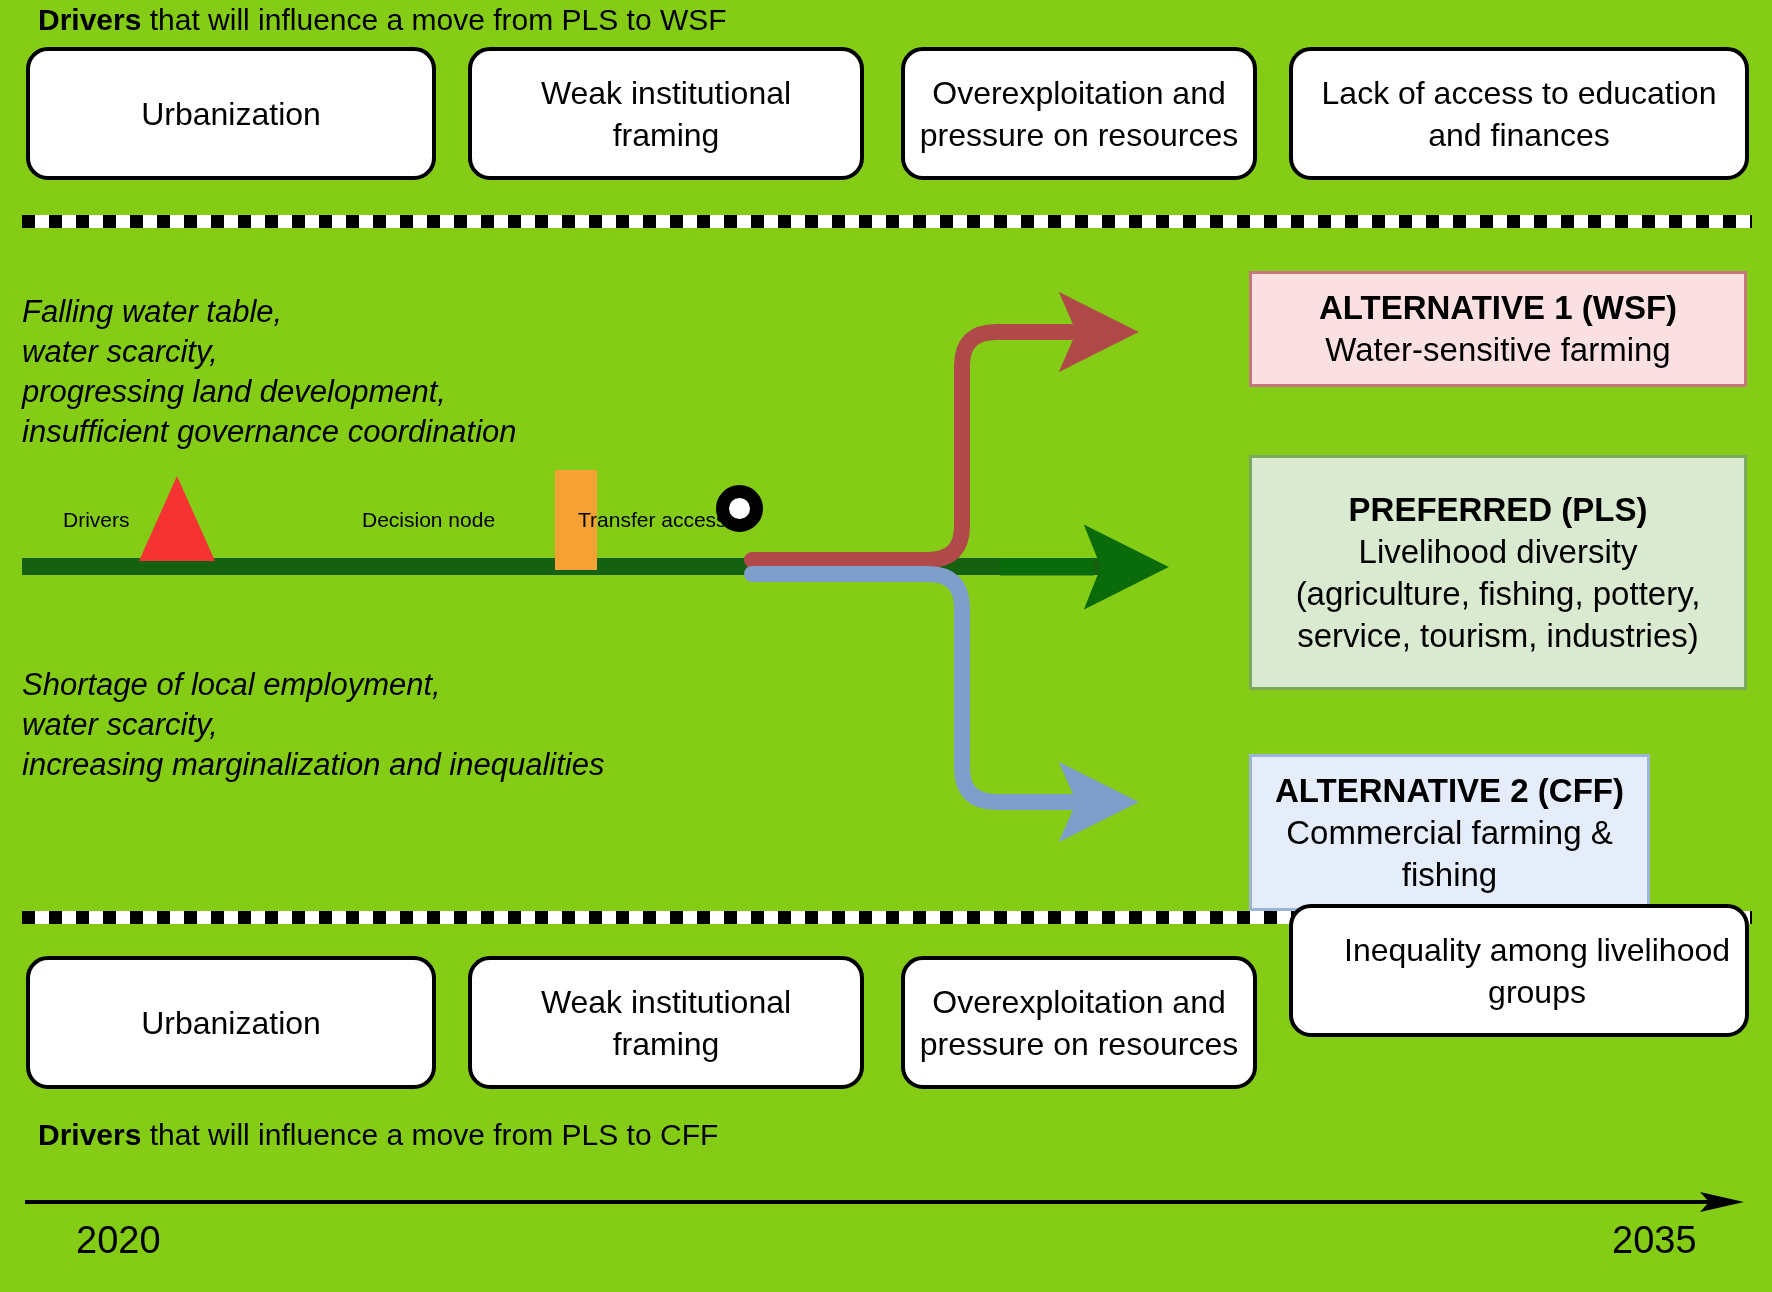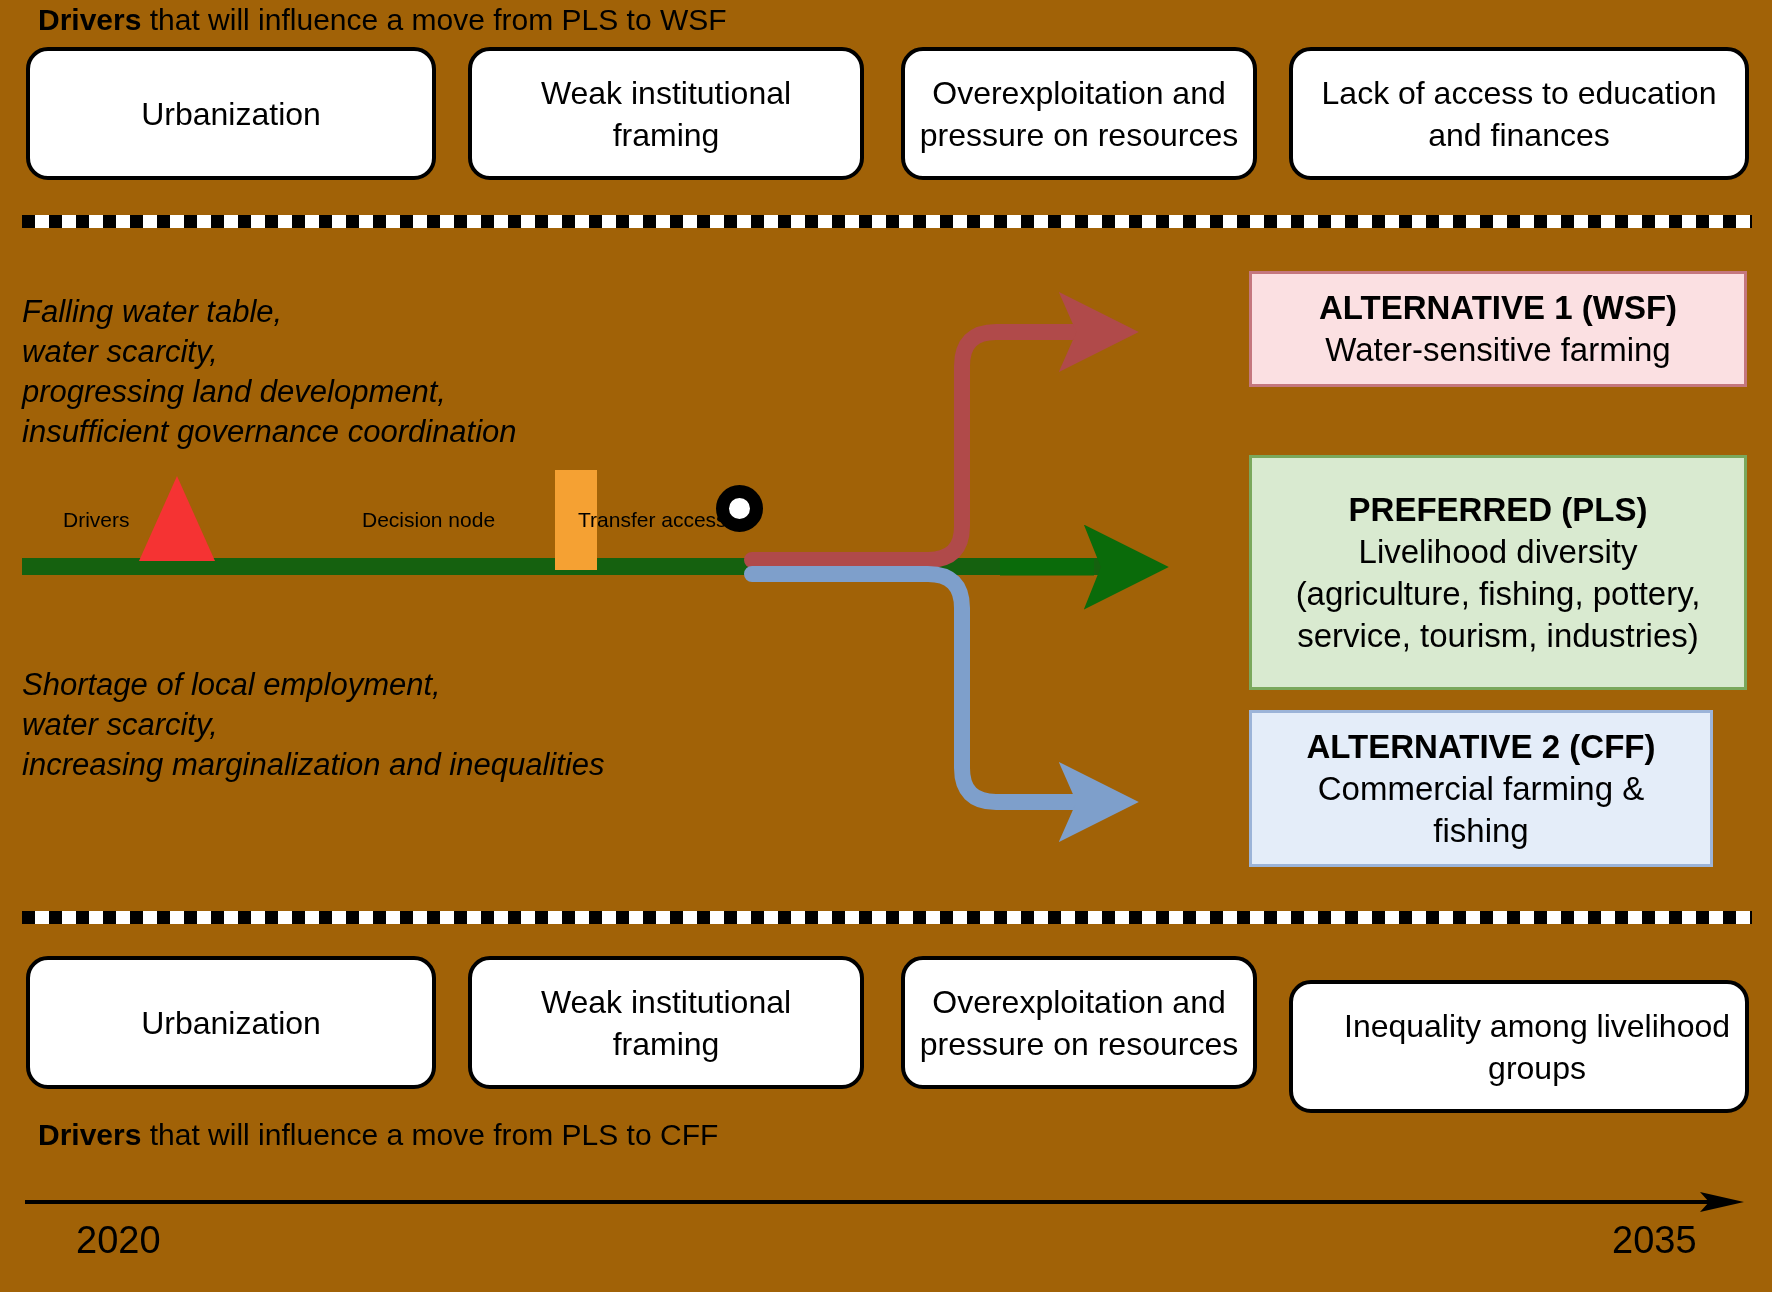--- a/index.html
+++ b/index.html
@@ -8,21 +8,21 @@
     background: #ffffff;
   }
   body {
     font-family: "Liberation Sans", sans-serif;
     color: #000000;
   }
   #canvas {
     position: relative;
     width: 1772px;
     height: 1292px;
-    background: #a16207;
+    background: #84cc16;
     overflow: hidden;
   }
 
   
   .caption {
     position: absolute;
     font-size: 30px;
     line-height: 36px;
     white-space: nowrap;
     color: #000;
@@ -215,38 +215,38 @@
     <div class="outcome-desc">Water-sensitive farming</div>
   </div>
 
   <div class="outcome-box" style="left:1249px; top:455px; width:498px; height:235px; background:#d9ead0; border-color:#7aa85c; white-space:pre-line;">
     <div class="outcome-title">PREFERRED (PLS)</div>
     <div class="outcome-desc" style="white-space:pre-line;">Livelihood diversity
 (agriculture, fishing, pottery,
 service, tourism, industries)</div>
   </div>
 
-  <div class="outcome-box" style="left:1249px; top:710px; width:464px; height:157px; background:#e4edf9; border-color:#9cb4d8;">
+  <div class="outcome-box" style="left:1249px; top:754px; width:401px; height:157px; background:#e4edf9; border-color:#9cb4d8;">
     <div class="outcome-title">ALTERNATIVE 2 (CFF)</div>
     <div class="outcome-desc" style="white-space:pre-line;">Commercial farming &amp;
 fishing</div>
   </div>
 
   <div class="dotted-sep" style="left:22px; top:911px; width:1730px;"></div>
 
   <div class="driver-box" style="left:26px; top:956px; width:410px; height:133px;">
     <span>Urbanization</span>
   </div>
   <div class="driver-box" style="left:468px; top:956px; width:396px; height:133px;">
     <span>Weak institutional framing</span>
   </div>
   <div class="driver-box" style="left:901px; top:956px; width:356px; height:133px;">
     <span>Overexploitation and pressure on resources</span>
   </div>
-  <div class="driver-box" style="left:1289px; top:980px; width:460px; height:133px;padding-left:48px;">
+  <div class="driver-box" style="left:1289px; top:904px; width:460px; height:133px;padding-left:48px;">
     <span>Inequality among livelihood groups</span>
   </div>
 
   <div class="caption" style="left:38px; top:1117px;">
     <b>Drivers</b><span class="normal"> that will influence a move from PLS to CFF</span>
   </div>
 
   <div class="year-axis-line" style="left:25px; top:1200px; width:1710px;"></div>
   <svg style="position:absolute; left:1700px; top:1180px; width:60px; height:46px;" viewBox="0 0 60 46">
     <path d="M0,12 L44,22 L0,32 L9,22 Z" fill="#000000"></path>

